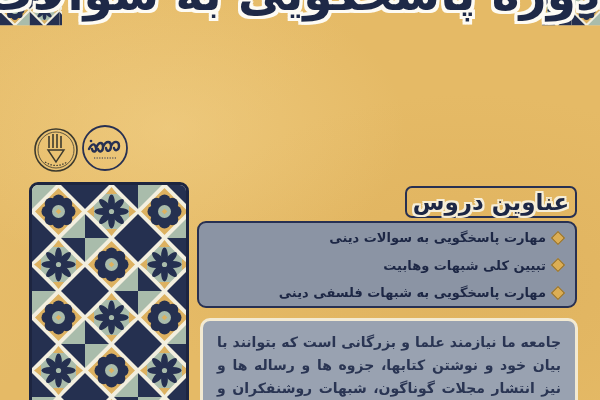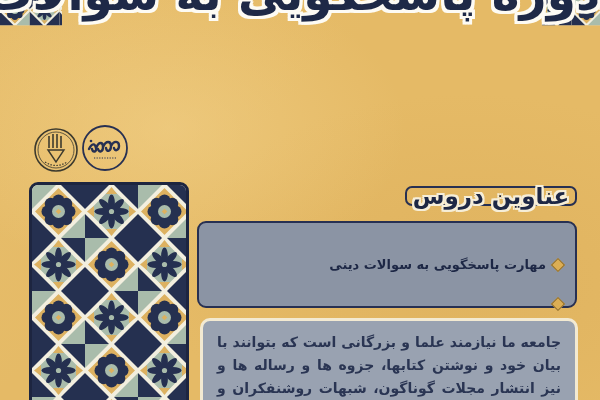--- a/index.html
+++ b/index.html
@@ -28,31 +28,31 @@
   
   .logo{position:absolute;}
   .logo.seal{left:33px;top:126px;}
   .logo.masir{left:81px;top:123px;}
 
   
   .tile-panel{position:absolute;left:29px;top:182px;width:160px;height:230px;
     border:3px solid #1d2540;border-radius:9px;overflow:hidden;background:#f3efdf;box-sizing:border-box;}
 
   
-  .header-box{position:absolute;left:405px;top:186px;width:172px;height:20px;box-sizing:border-box;
+  .header-box{position:absolute;left:405px;top:186px;width:172px;height:32px;box-sizing:border-box;
     border:2px solid #273052;border-radius:7px;display:flex;align-items:center;justify-content:center;}
   .header-label{font-size:23px;font-weight:bold;color:#1d2745;
     text-shadow:-2px -2px 0 #f6eed8,2px -2px 0 #f6eed8,-2px 2px 0 #f6eed8,2px 2px 0 #f6eed8,
                 -2px 0 0 #f6eed8,2px 0 0 #f6eed8,0 -2px 0 #f6eed8,0 2px 0 #f6eed8;}
 
   
   .list-box{position:absolute;left:197px;top:221px;width:380px;height:87px;box-sizing:border-box;
     background:#8b94a4;border:2px solid #273052;border-radius:9px;
     padding:7px 12px 6px 10px;display:flex;flex-direction:column;justify-content:space-between;}
-  .topic{display:flex;align-items:center;gap:7px;direction:rtl;margin-top:27px;}
+  .topic{display:flex;align-items:center;gap:7px;direction:rtl;}
   .bullet{flex:0 0 auto;width:8px;height:8px;background:#dcae54;border:1.5px solid #8d6c2d;
     transform:rotate(45deg);}
   .topic-label{font-size:13px;font-weight:bold;color:#1d2745;white-space:nowrap;}
 
   
   .para-box{position:absolute;left:200px;top:318px;width:378px;height:110px;box-sizing:border-box;
     background:#99a2b1;border:3px solid #f3ead2;border-radius:10px;padding:10px 14px;}
   .para-text{font-size:14px;font-weight:600;color:#2a3553;line-height:23px;
     text-align:justify;direction:rtl;}
 </style>
@@ -168,19 +168,24 @@
     <span class="header-label">عناوین دروس</span>
   </div>
 
   <div class="list-box">
     <div class="topic">
       <span class="bullet"></span>
       <span class="topic-label">مهارت پاسخگویی به سوالات دینی</span>
     </div>
     <div class="topic">
       <span class="bullet"></span>
+      <span class="topic-label">تبیین کلی شبهات وهابیت</span>
+    </div>
+    <div class="topic">
+      <span class="bullet"></span>
+      <span class="topic-label">مهارت پاسخگویی به شبهات فلسفی دینی</span>
     </div>
   </div>
 
   <div class="para-box">
     <div class="para-text">جامعه ما نیازمند علما و بزرگانی است که بتوانند با بیان خود و نوشتن کتابها، جزوه ها و رساله ها و نیز انتشار مجلات گوناگون، شبهات روشنفکران و جوانان اهل فکر و اندیشه را در ابواب مختلف، برطرف کنند و به نیازهای دینی مردم پاسخ دهند و حوزه های علمیه در این زمینه</div>
   </div>
 </div>
 
 </body></html>

